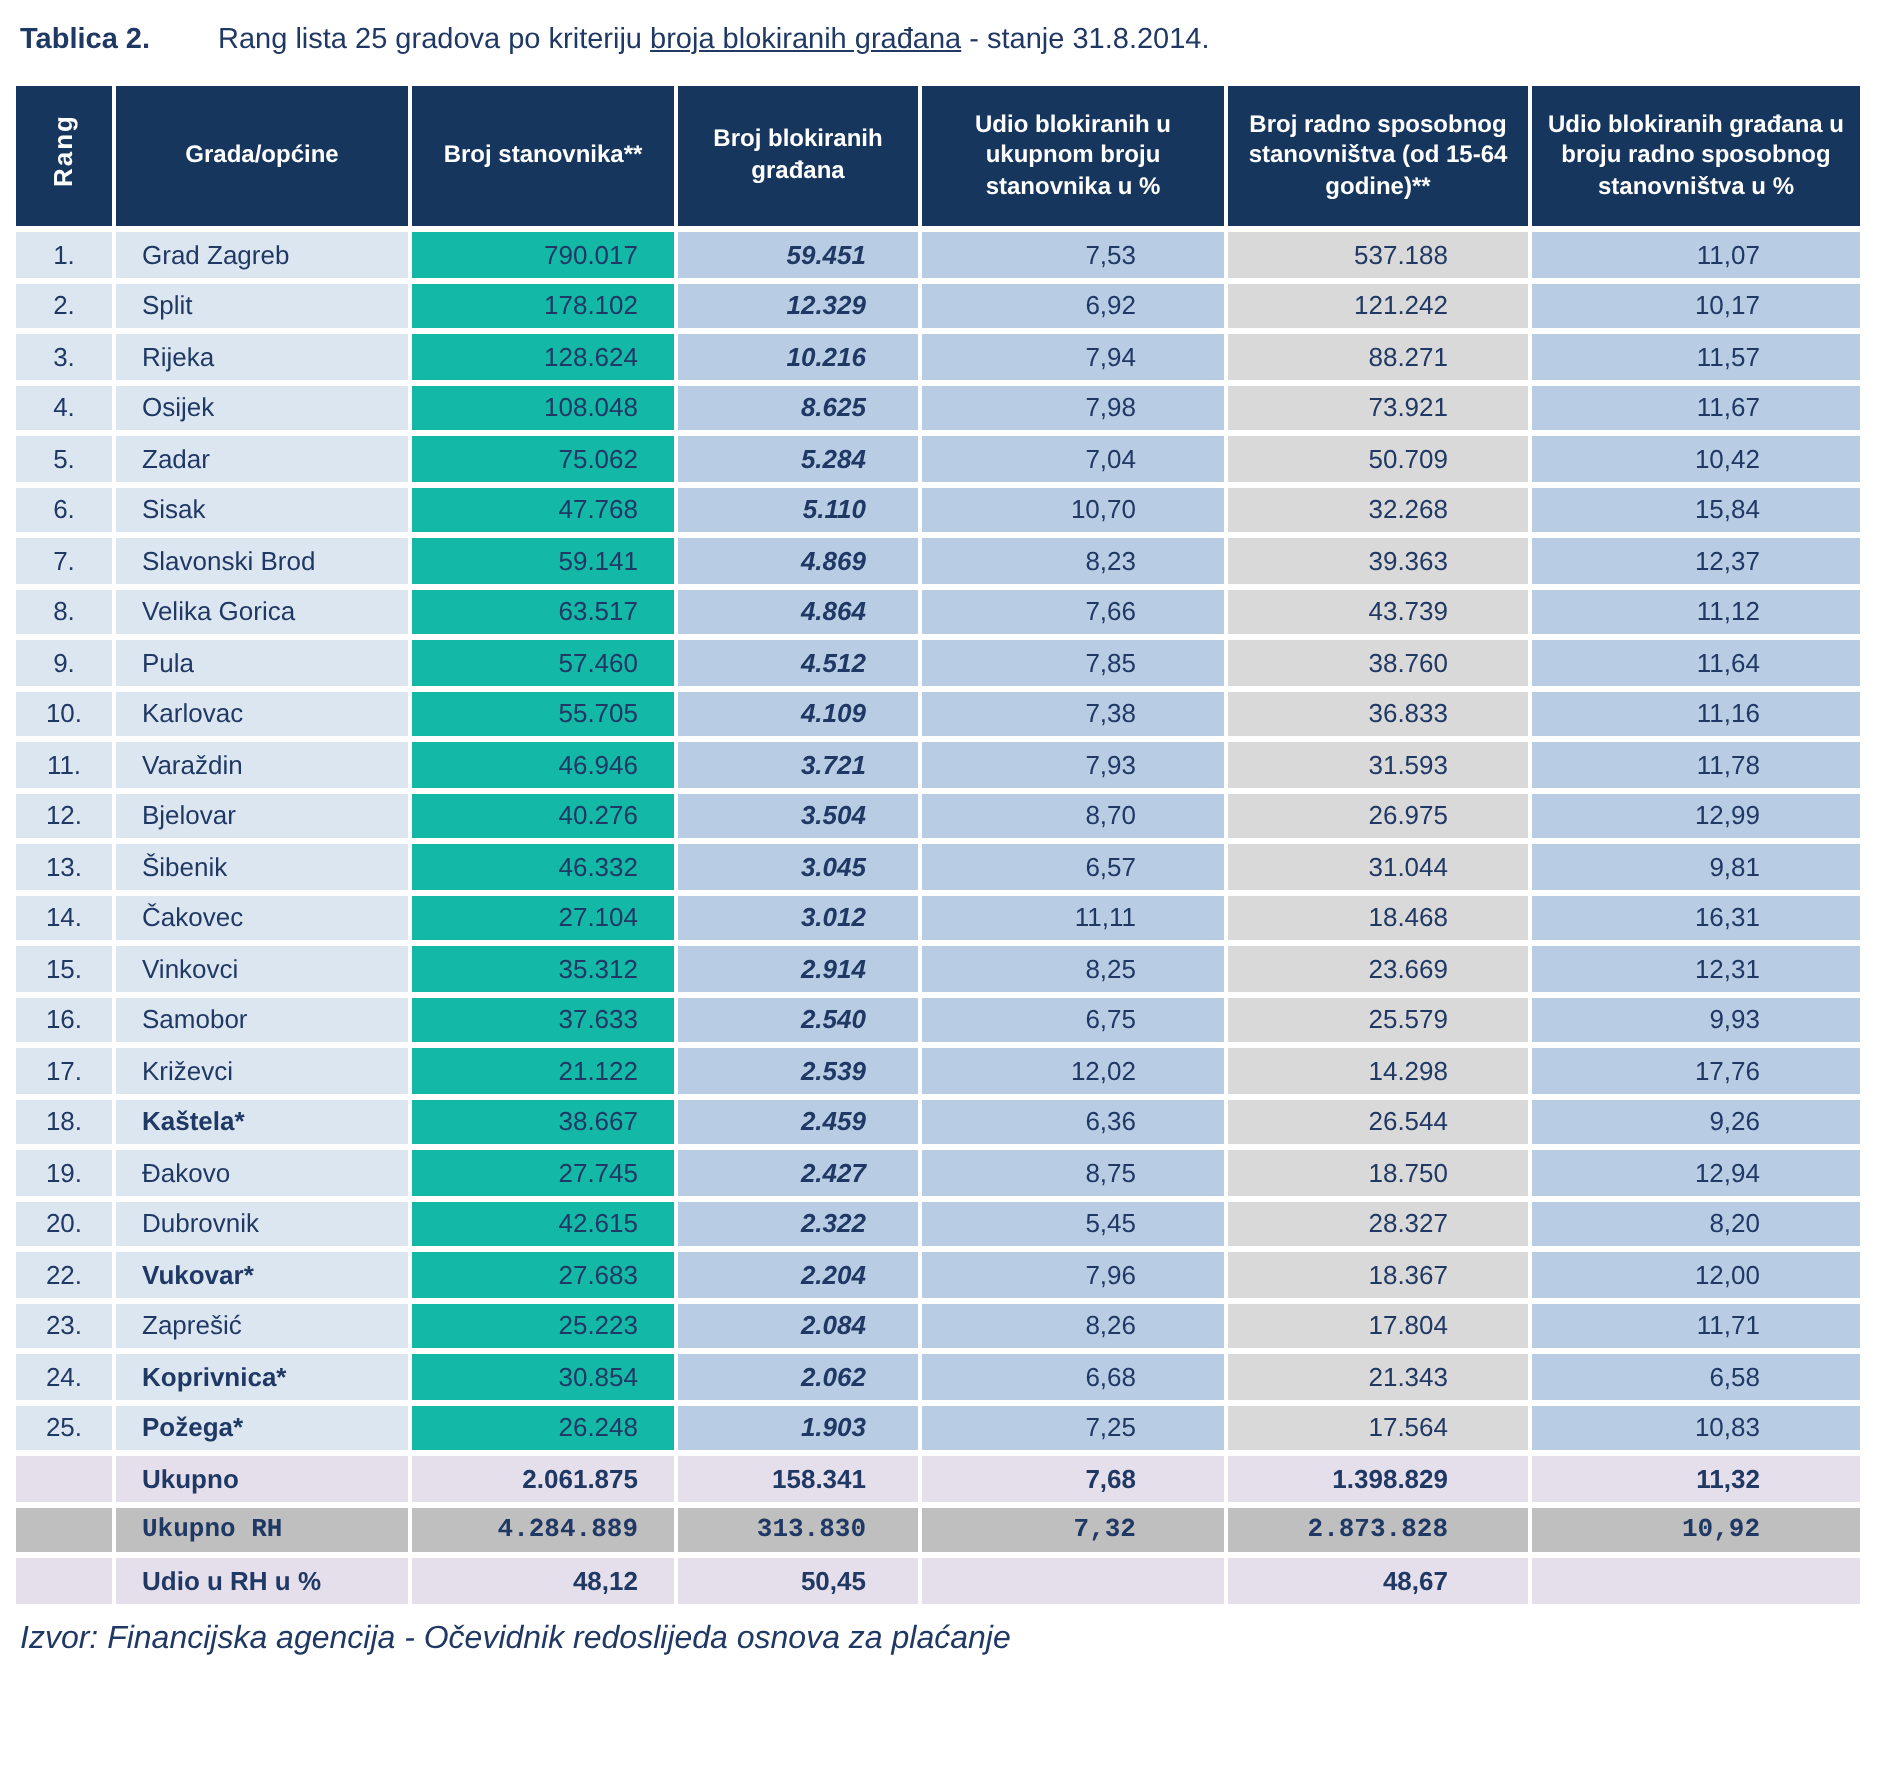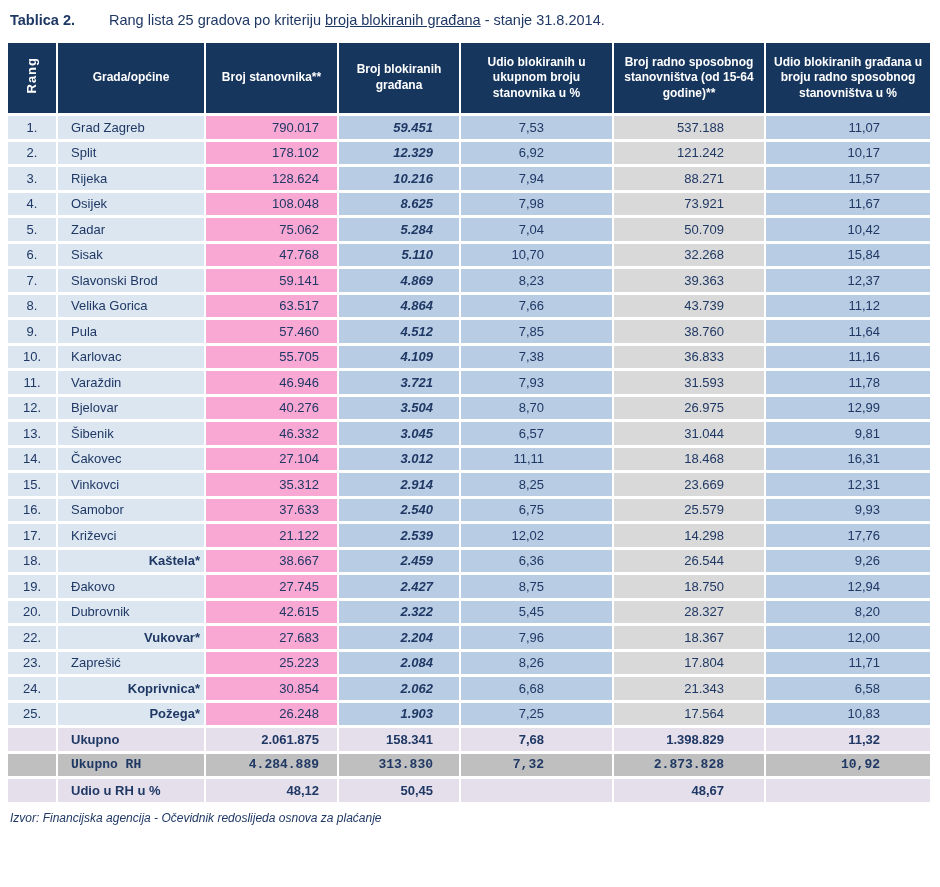--- a/index.html
+++ b/index.html
@@ -15,37 +15,37 @@
      vertical-align:middle;padding:2px 3px;height:66px;line-height:1.3;}
   td{font-size:13px;height:22.5px;padding:0 4px;vertical-align:middle;overflow:hidden;white-space:nowrap;}
 
   .rang-vert{writing-mode:vertical-rl;transform:rotate(180deg);display:inline-block;
              font-size:13px;letter-spacing:1px;}
 
   .c-rank{text-align:center;}
   .c-city{text-align:left;padding-left:13px;}
   .c-v1{text-align:right;padding-right:18px;}
   .c-v2{text-align:right;padding-right:26px;}
-  .c-v3{text-align:right;padding-right:68px;}
+  .c-v3{text-align:right;padding-right:44px;}
   .c-v4{text-align:right;padding-right:40px;}
   .c-v5{text-align:right;padding-right:50px;}
 
   .r-body .c-rank,.r-body .c-city{background:#DCE6F1;}
-  .r-body .c-v1{background:#f9a8d4;margin-top:32px;}
+  .r-body .c-v1{background:#14b8a6;margin-top:32px;}
   .r-body .c-v2{background:#B8CCE4;font-weight:bold;font-style:italic;}
   .r-body .c-v3{background:#B8CCE4;}
   .r-body .c-v4{background:#D9D9D9;}
   .r-body .c-v5{background:#B8CCE4;}
-  .r-body td.bold{font-weight:bold;text-align:right;}
+  .r-body td.bold{font-weight:bold;}
 
   .r-total td{background:#E5DFEC;font-weight:bold;}
   .r-rh td{background:#BFBFBF;font-weight:bold;font-family:Liberation Mono, monospace;}
   .r-share td{background:#E5DFEC;font-weight:bold;}
 
-  .footer{font-size:12px;font-style:italic;margin:6px 0 0 2px;color:#1F3864;}
+  .footer{font-size:16px;font-style:italic;margin:6px 0 0 2px;color:#1F3864;}
 </style>
 </head>
 <body>
 
 <div class="page">
 
   <div class="title">
     <span class="t-label">Tablica 2.</span><span>Rang lista 25 gradova po kriteriju </span><span class="t-underline">broja blokiranih građana</span><span> - stanje 31.8.2014.</span>
   </div>
 

